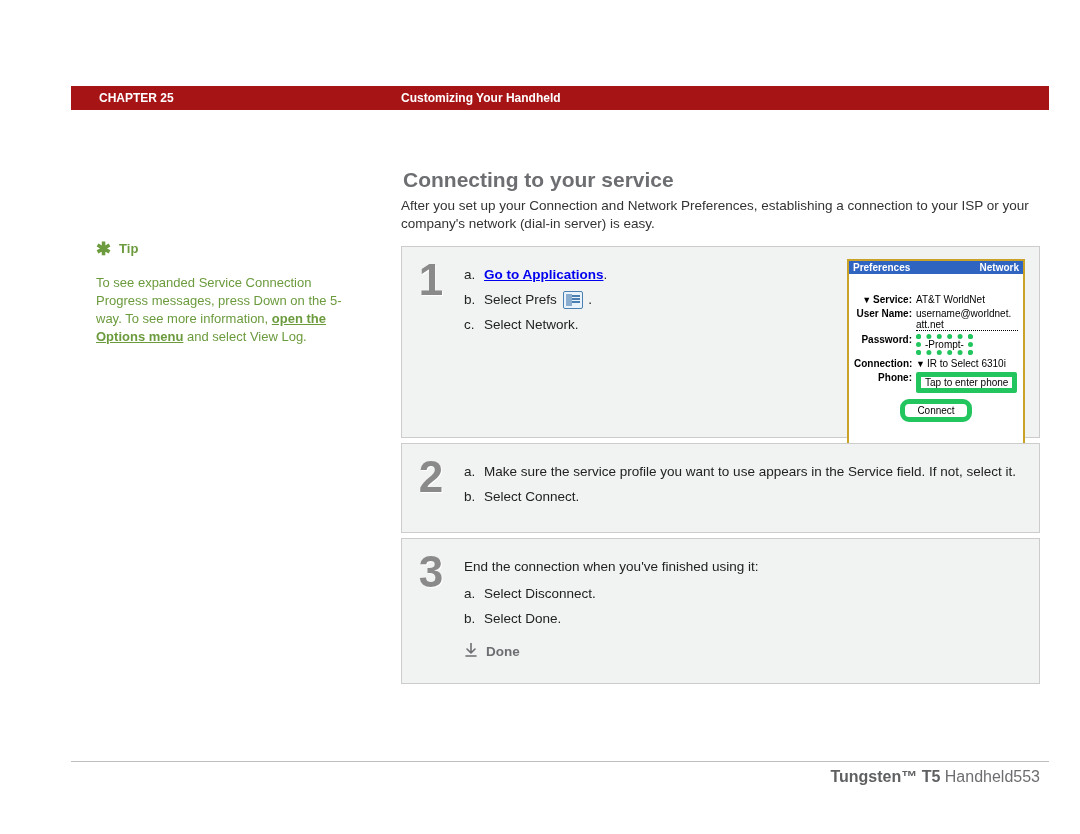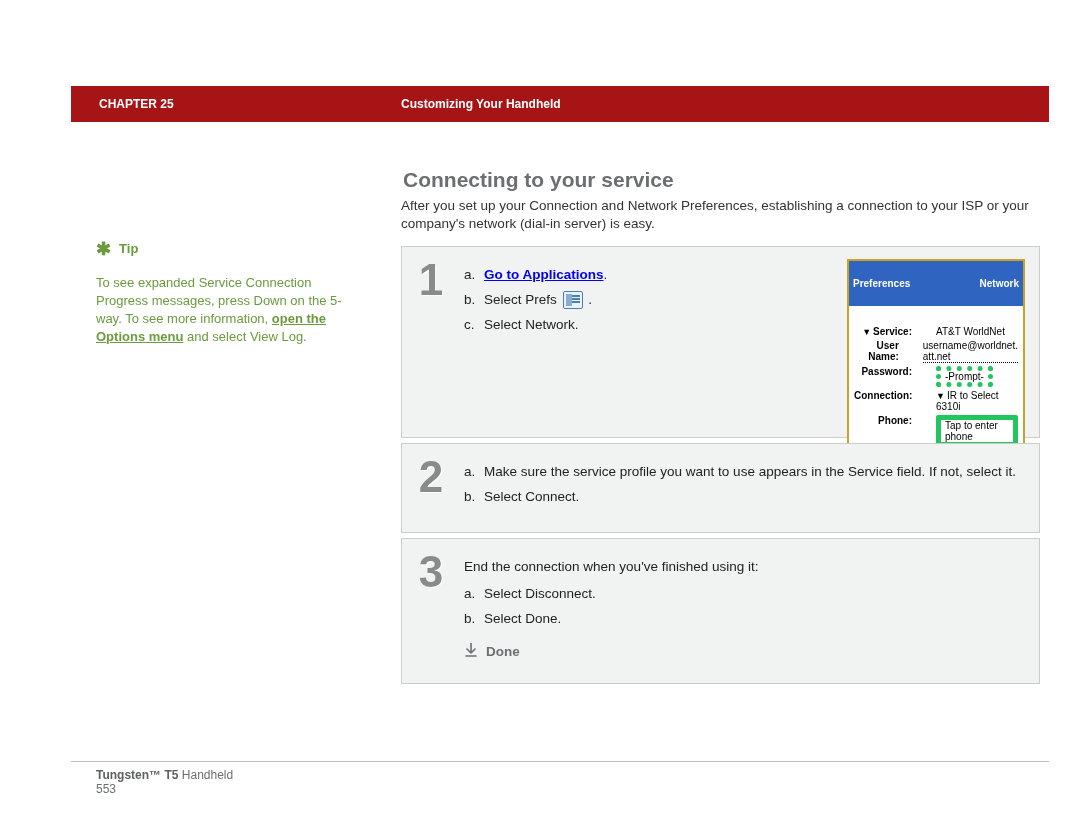--- a/index.html
+++ b/index.html
@@ -8,21 +8,21 @@
     background: #fff;
     width: 1080px;
     height: 834px;
     position: relative;
     font-size: 14px;
     color: #333;
   }
   .header-bar {
     position: absolute;
     left: 71px; right: 31px; top: 86px;
-    height: 36px;
+    height: 24px;
     background: #a71416;
     color: #fff;
     font-size: 12px;
     display: flex;
     align-items: center;
   }
   .header-bar .chapter { position:absolute; left:28px; font-weight:bold; }
   .header-bar .title   { position:absolute; left:330px; font-weight:bold; }
 
   .page-title {
@@ -59,35 +59,35 @@
   }
   .prefs-icon::before{ content:""; position:absolute; left:2px; top:2px; width:6px; height:12px; background:#4b7fb1; opacity:.6;}
   .prefs-icon::after{ content:""; position:absolute; right:2px; top:3px; width:8px; height:2px; background:#4b7fb1; box-shadow:0 3px 0 #4b7fb1, 0 6px 0 #4b7fb1;}
 
   
   .palm {
     position:absolute; right:14px; top:12px; width:178px;
     border:2px solid #c9a227; background:#fff; font-family: Tahoma, Arial, sans-serif;
     font-size:10px; color:#000;
   }
-  .palm-title { background:#2f64c1; color:#fff; display:flex; justify-content:space-between; padding:17px 4px; font-weight:bold; font-size:10px;}
+  .palm-title { background:#2f64c1; color:#fff; display:flex; justify-content:space-between; padding:1px 4px; font-weight:bold; font-size:10px;}
   .palm-body { padding:20px 5px; }
   .palm-row { display:flex; align-items:flex-start; margin-bottom:3px; }
   .palm-label { width:62px; text-align:right; font-weight:bold; padding-right:4px; font-size:10px;}
-  .palm-value { flex:1; font-size:10px;margin-left:20px; }
+  .palm-value { flex:1; font-size:10px; }
   .palm-value.dotted { border-bottom:1px dotted #000; }
   .tri { font-size:9px; margin-right:2px; }
   .palm-box { border:5px solid #22c55e; border-radius:2px; padding:0 4px; font-size:10px; display:inline-block; background:#fff;}
   .palm-connect { text-align:center; margin:6px 0 4px; }
   .palm-connect .palm-box { border-radius:9px; padding:1px 12px; }
   .palm-footer { display:flex; gap:5px; padding:3px 4px 4px; }
   .palm-footer .palm-box { border-radius:8px; padding:0 7px; font-size:9.5px; }
 
   .footer-rule { position:absolute; left:71px; right:31px; top:761px; height:1px; background:#bdbebf; }
-  .footer { position:absolute; left:96px; right:40px; top:768px; display:flex; justify-content:flex-end; color:#6d6e71; font-size:12px;flex-direction:column; }
+  .footer { position:absolute; left:96px; right:40px; top:768px; display:flex; justify-content:flex-end; color:#6d6e71; font-size:16px; }
   .footer .prod b { color:#5f6062; }
 </style>
 </head>
 <body>
 
 <div class="header-bar">
   <span class="chapter">CHAPTER 25</span>
   <span class="title">Customizing Your Handheld</span>
 </div>
 

